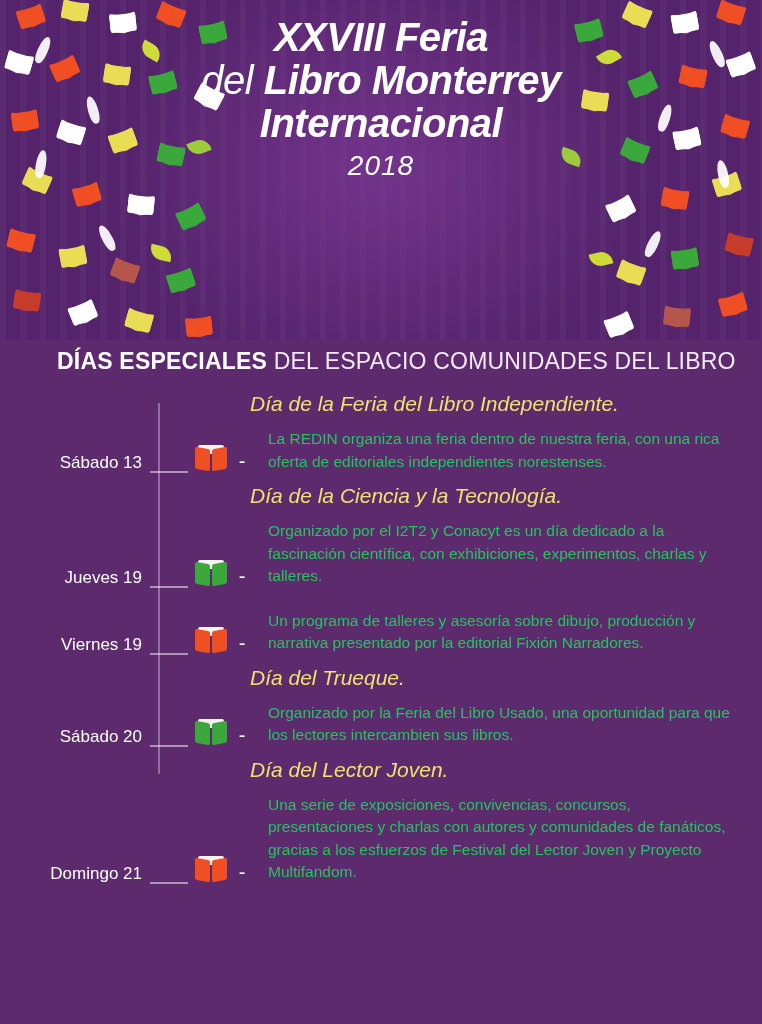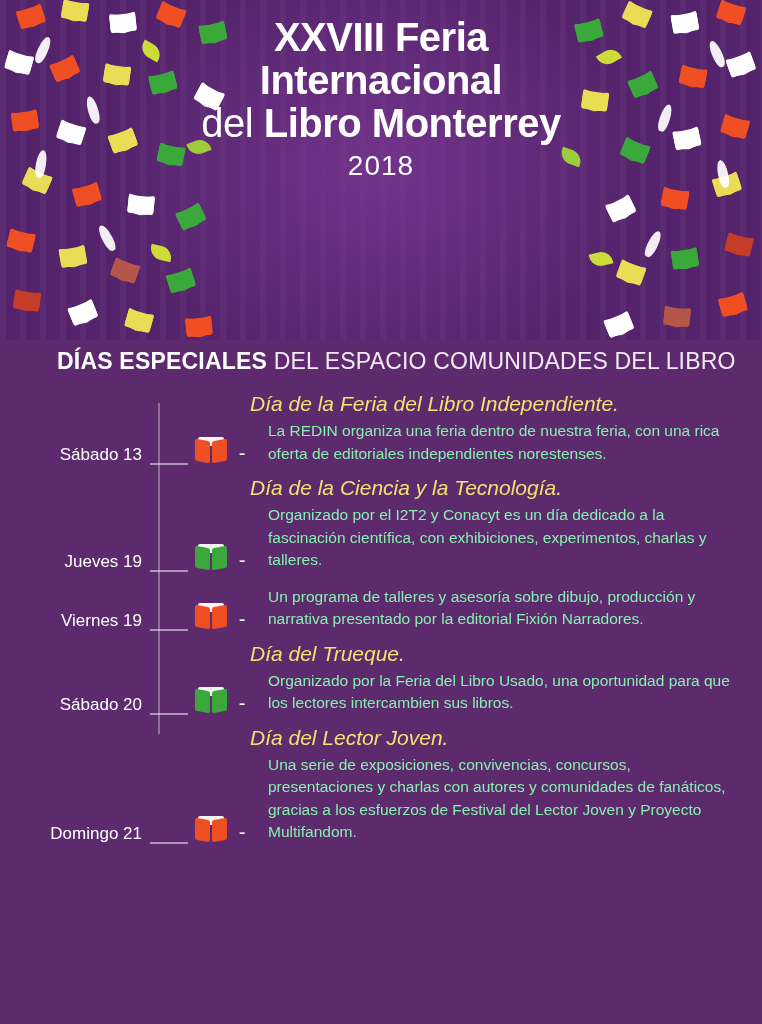--- a/index.html
+++ b/index.html
@@ -83,20 +83,21 @@
     border-radius: 0 12px 0 12px;
   }
 
   .title-block {
     position: absolute;
     left: 0;
     right: 0;
     top: 16px;
     text-align: center;
     z-index: 5;
+    font-style: italic;
   }
   .t1 {
     font-size: 40px;
     font-weight: bold;
     line-height: 1.08;
     letter-spacing: -0.5px;
   }
   .t1 .light { font-weight: 300; }
   .year {
     font-size: 28px;
@@ -199,26 +200,26 @@
   }
   .content { flex: 1 1 auto; padding-right: 28px; }
   .ev-title {
     font-size: 21px;
     font-style: italic;
     font-weight: 300;
     color: #f3e06f;
     line-height: 1.2;
   }
   .ev-desc {
-    margin-top: 4px;
+    margin-top: 12px;
     margin-left: 18px;
     font-size: 15.5px;
     font-weight: 300;
     line-height: 1.45;
-    color: #86efac;
+    color: #22c55e;
     max-width: 470px;
   }
 </style>
 </head>
 <body>
 
 <div class="header">
   <div class="header-stripes"></div>
   <div class="header-glow"></div>
 
@@ -283,25 +284,25 @@
     <div class="feather" style="right:92px; top:104px; transform:rotate(18deg);"></div>
     <div class="feather" style="right:34px; top:160px; transform:rotate(-12deg);"></div>
     <div class="feather" style="right:104px; top:230px; transform:rotate(26deg);"></div>
     <div class="leaf" style="right:142px; top:50px; background:#cddc39; transform:rotate(-30deg);"></div>
     <div class="leaf" style="right:180px; top:150px; background:#9ccc3c; transform:rotate(20deg);"></div>
     <div class="leaf" style="right:150px; top:252px; background:#cddc39; transform:rotate(-14deg);"></div>
   </div>
 
   <div class="title-block">
     <div class="t1">XXVIII Feria</div>
-    <div class="t1">Internacional</div>
     <div class="t1">
       <span class="light">del</span>
       <span>Libro Monterrey</span>
     </div>
+    <div class="t1">Internacional</div>
     <div class="year">2018</div>
   </div>
 </div>
 
 <div class="section-title">
   <span class="strong">DÍAS ESPECIALES</span><span class="thin"> DEL ESPACIO COMUNIDADES DEL LIBRO</span>
 </div>
 
 <div class="timeline">
   <div class="spine"></div>

